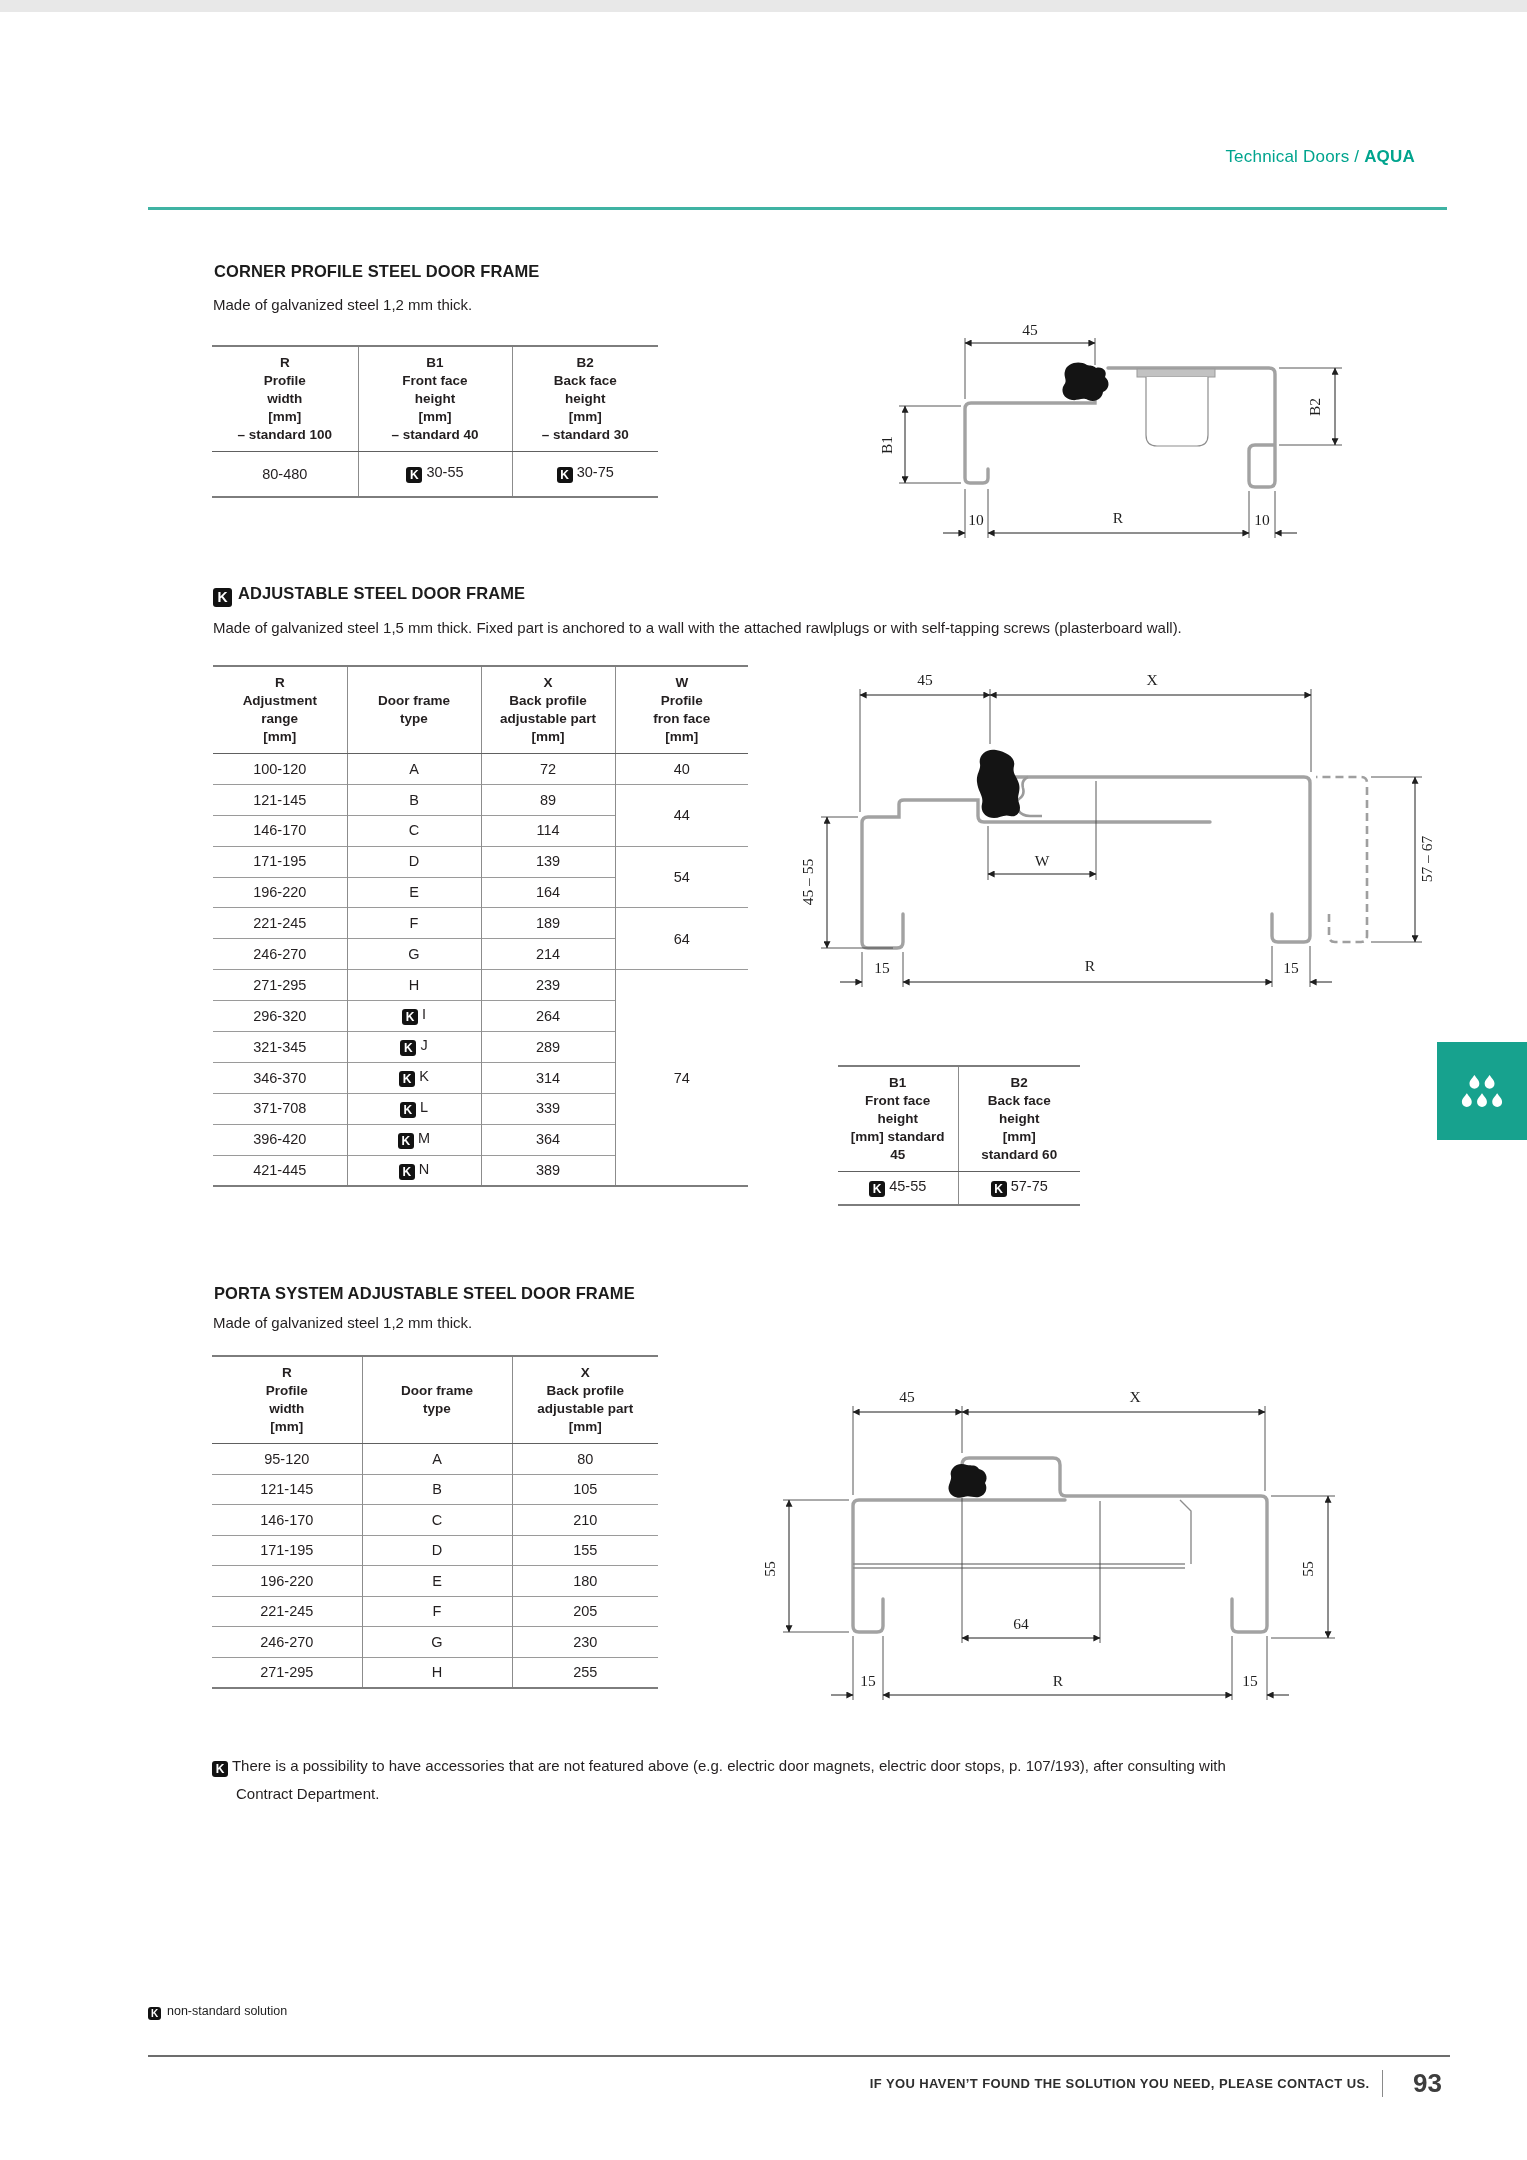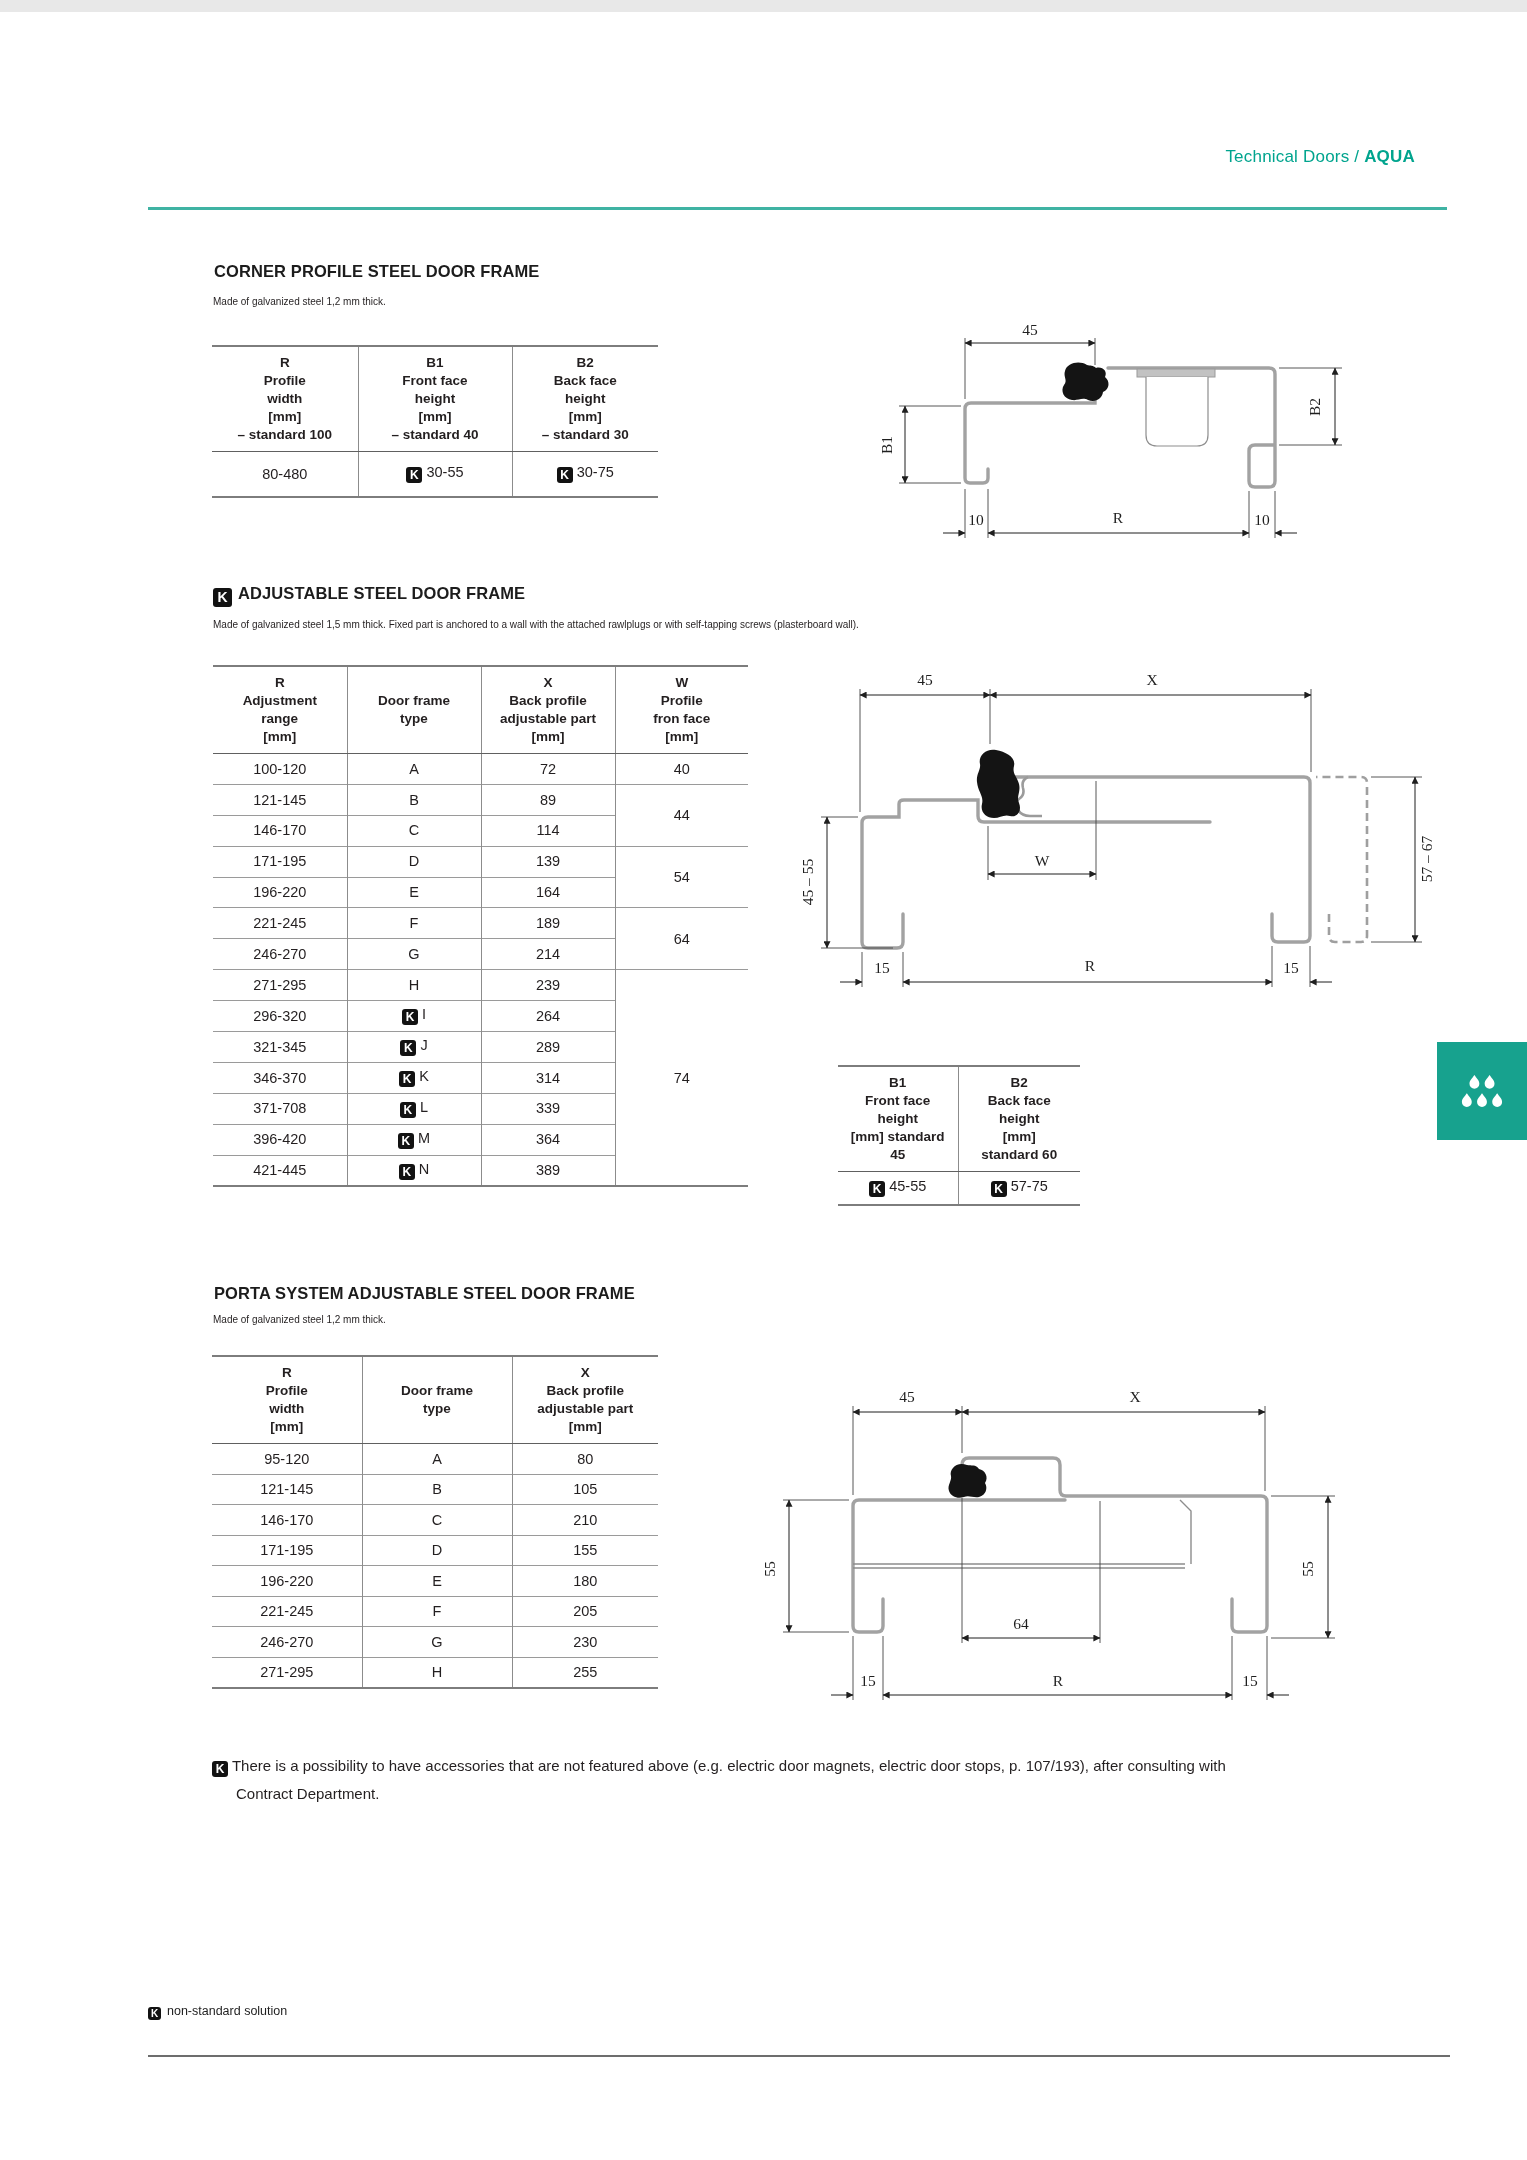--- a/index.html
+++ b/index.html
@@ -6,21 +6,21 @@
   .page{position:relative;width:1527px;height:2160px;background:#ffffff;margin:12px auto;
         font-family:"Liberation Sans",sans-serif;color:#231f20;overflow:hidden}
 
   
   .crumb{position:absolute;top:135px;right:112px;font-size:17px;color:#00A48E;letter-spacing:.2px}
   .crumb b{font-weight:700}
   .rule{position:absolute;left:148px;top:195px;width:1299px;height:3px;background:#3FB3A3}
 
   
   .sec-title{position:absolute;font-size:16.5px;font-weight:700;color:#1c1c1c;letter-spacing:.1px;white-space:nowrap}
-  .sec-sub{position:absolute;font-size:10px;color:#231f20;white-space:nowrap}
+  .sec-sub{position:absolute;font-size:15px;color:#231f20;white-space:nowrap}
 
   
   .kic{display:inline-block;width:16px;height:16px;background:#121212;color:#fff;font-weight:700;
        font-size:12px;line-height:16px;text-align:center;border-radius:3px;vertical-align:-2px}
   .kic-lg{width:19px;height:19px;font-size:14px;line-height:19px;vertical-align:-3px;margin-right:6px}
   .kic-sm{width:13px;height:13px;font-size:10px;line-height:13px;vertical-align:-2px;margin-right:6px}
 
   
   .dtab{position:absolute;border-collapse:collapse;table-layout:fixed;
         border-top:2.5px solid #7d7d7d;border-bottom:2px solid #7d7d7d}
@@ -467,14 +467,19 @@
   <div class="note">
     <div><span class="kic">K</span>
       <span>There is a possibility to have accessories that are not featured above (e.g. electric door magnets, electric door stops, p. 107/193), after consulting with</span></div>
     <div class="l2">Contract Department.</div>
   </div>
 
   <div class="f-rule"></div>
   <div class="f-left">
     <span class="kic kic-sm">K</span><span>non-standard solution</span>
   </div>
+  <div class="f-right">
+    <span class="f-msg">IF YOU HAVEN’T FOUND THE SOLUTION YOU NEED, PLEASE CONTACT US.</span>
+    <span class="f-div"></span>
+    <span class="f-page">93</span>
+  </div>
 
 </div>
 
 </body></html>

